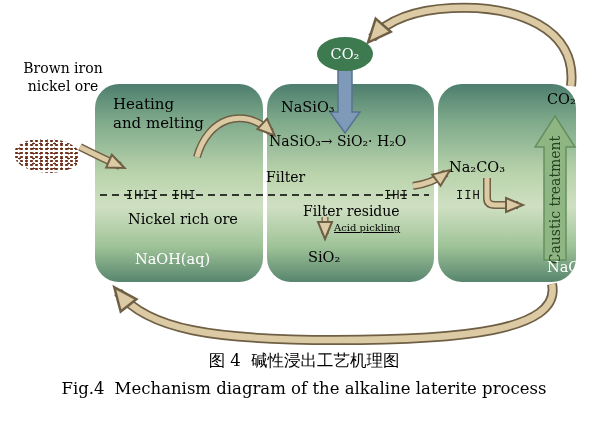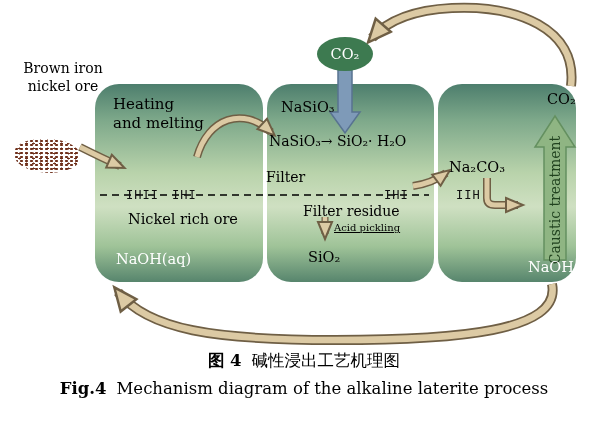--- a/index.html
+++ b/index.html
@@ -2,36 +2,36 @@
 <html style="--box-top: #4d7e6d; --box-mid: #cfe0c2; --box-bottom: #57856d; --arrow-fill: #dccaa4; --arrow-stroke: #6f5f45; --co2-ellipse: #3d7a50; --blue-arrow: #7e9ab8; --blue-arrow-stroke: #587390; --green-arrow: #8fb583; --green-arrow-stroke: #649060; --ore-dots: #6e2f1a;"><head>
 <meta charset="utf-8">
 <style>
   html,body{margin:0;padding:0;background:#fff;}
   #figure{position:relative;width:608px;height:421px;background:#fff;overflow:hidden;
           font-family:"DejaVu Serif","Liberation Serif",serif;}
   .box{position:absolute;top:84px;height:198px;border-radius:24px;
        background:linear-gradient(180deg,var(--box-top,#4d7e6d) 0%,#7da88a 18%,#b9d3ab 45%,
                   var(--box-mid,#cfe0c2) 62%,#9fc398 82%,var(--box-bottom,#57856d) 100%);}
   .lbl{position:absolute;font-size:14.5px;color:#000;white-space:nowrap;line-height:1.25;}
-  .white{color:#ffffff;}
+  .white{color:#ffffff;margin-left:19px;}
   .hatch{position:absolute;font-family:"DejaVu Sans Mono","Liberation Mono",monospace;
          font-size:12px;letter-spacing:1px;color:#111;}
   .ore-img{position:absolute;left:14px;top:139px;width:66px;height:34px;
            border-radius:45% 55% 50% 62%;
            background-image:radial-gradient(var(--ore-dots,#6e2f1a) 1.1px,transparent 1.6px),
                             radial-gradient(var(--ore-dots,#6e2f1a) 1.1px,transparent 1.7px);
            background-size:5px 4px,7px 5px;background-position:0 0,2px 2px;}
   .ellipse{position:absolute;left:317px;top:37px;width:56px;height:34px;border-radius:50%;
            background:var(--co2-ellipse,#3d7a50);color:#fff;display:flex;align-items:center;
            justify-content:center;font-size:14.5px;}
   .vert-label{position:absolute;left:555px;top:200px;transform:translate(-50%,-50%) rotate(-90deg);
               font-size:14px;color:#21421f;white-space:nowrap;}
   svg.overlay{position:absolute;left:0;top:0;}
   .caption{position:absolute;width:100%;text-align:center;color:#000;}
-  .caption .prefix{font-weight:bold;margin-right:10px;}
+  .caption .prefix{font-weight:normal;margin-right:10px;}
   #cap-zh{top:350px;font-size:16.5px;}
   #cap-en{top:379px;font-size:16.5px;}
 </style>
 </head>
 <body>
 
 <div id="figure">
 
   <div class="box" style="left:95px;width:168px;"></div>
   <div class="box" style="left:267px;width:167px;"></div>

